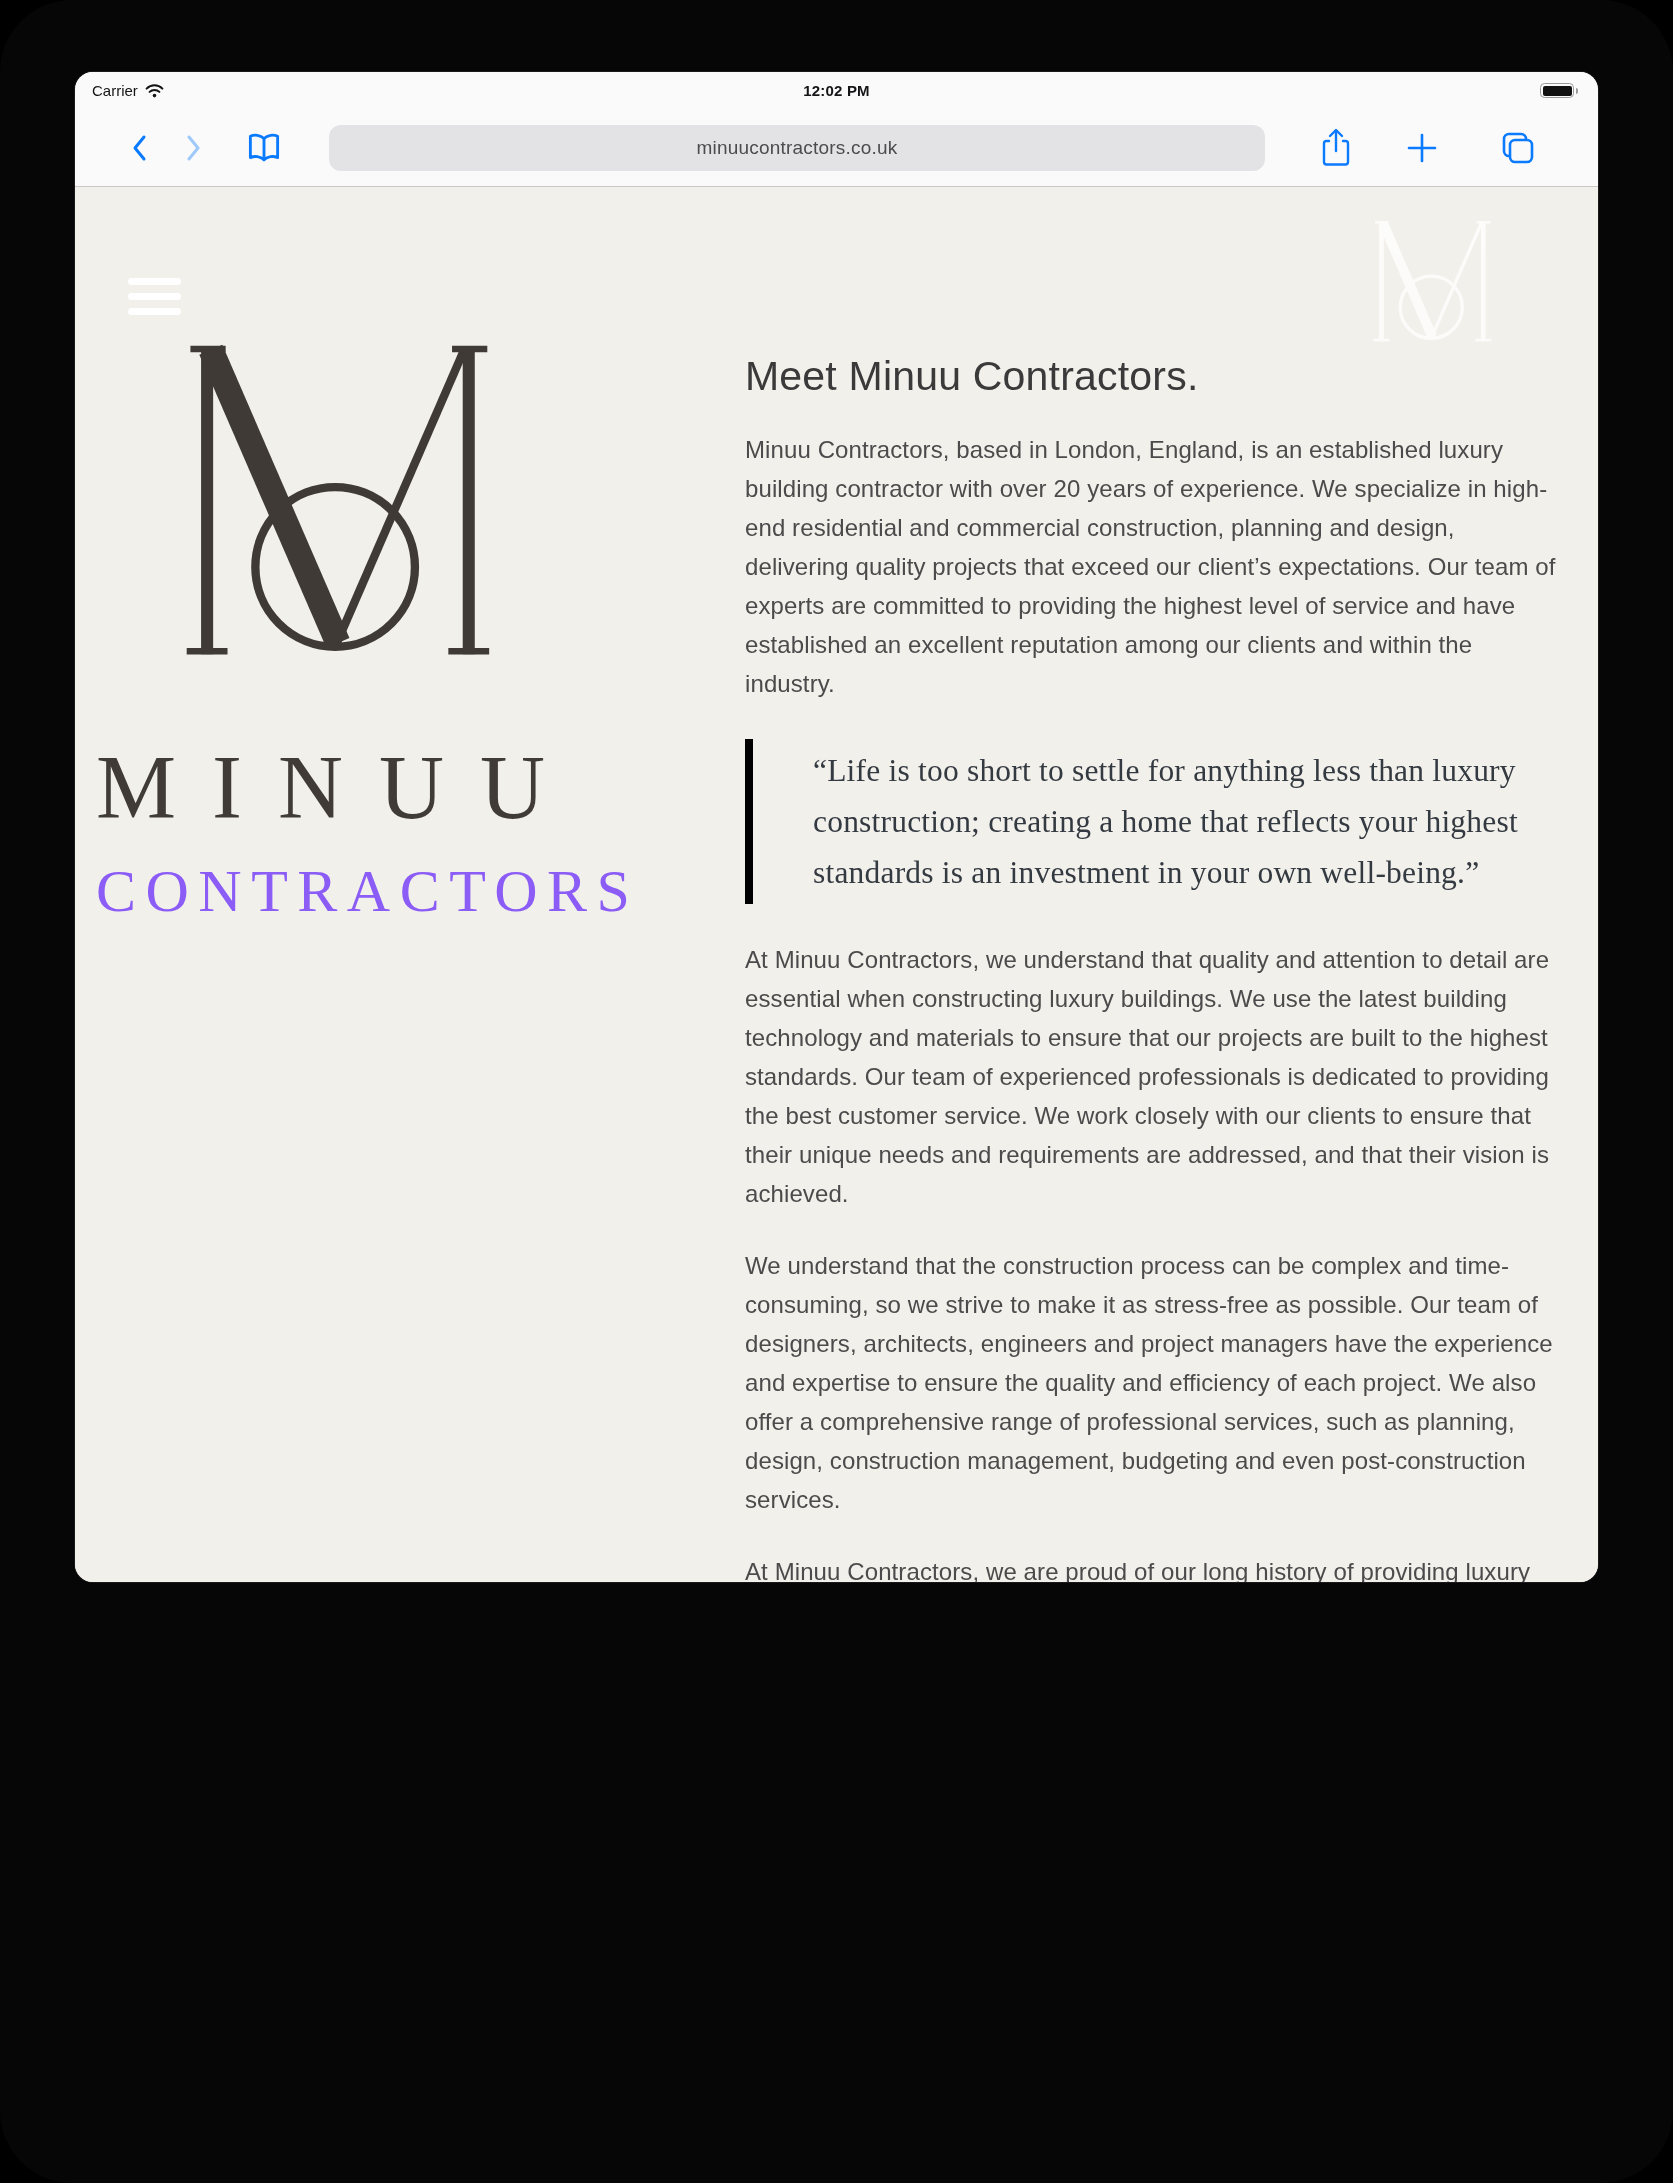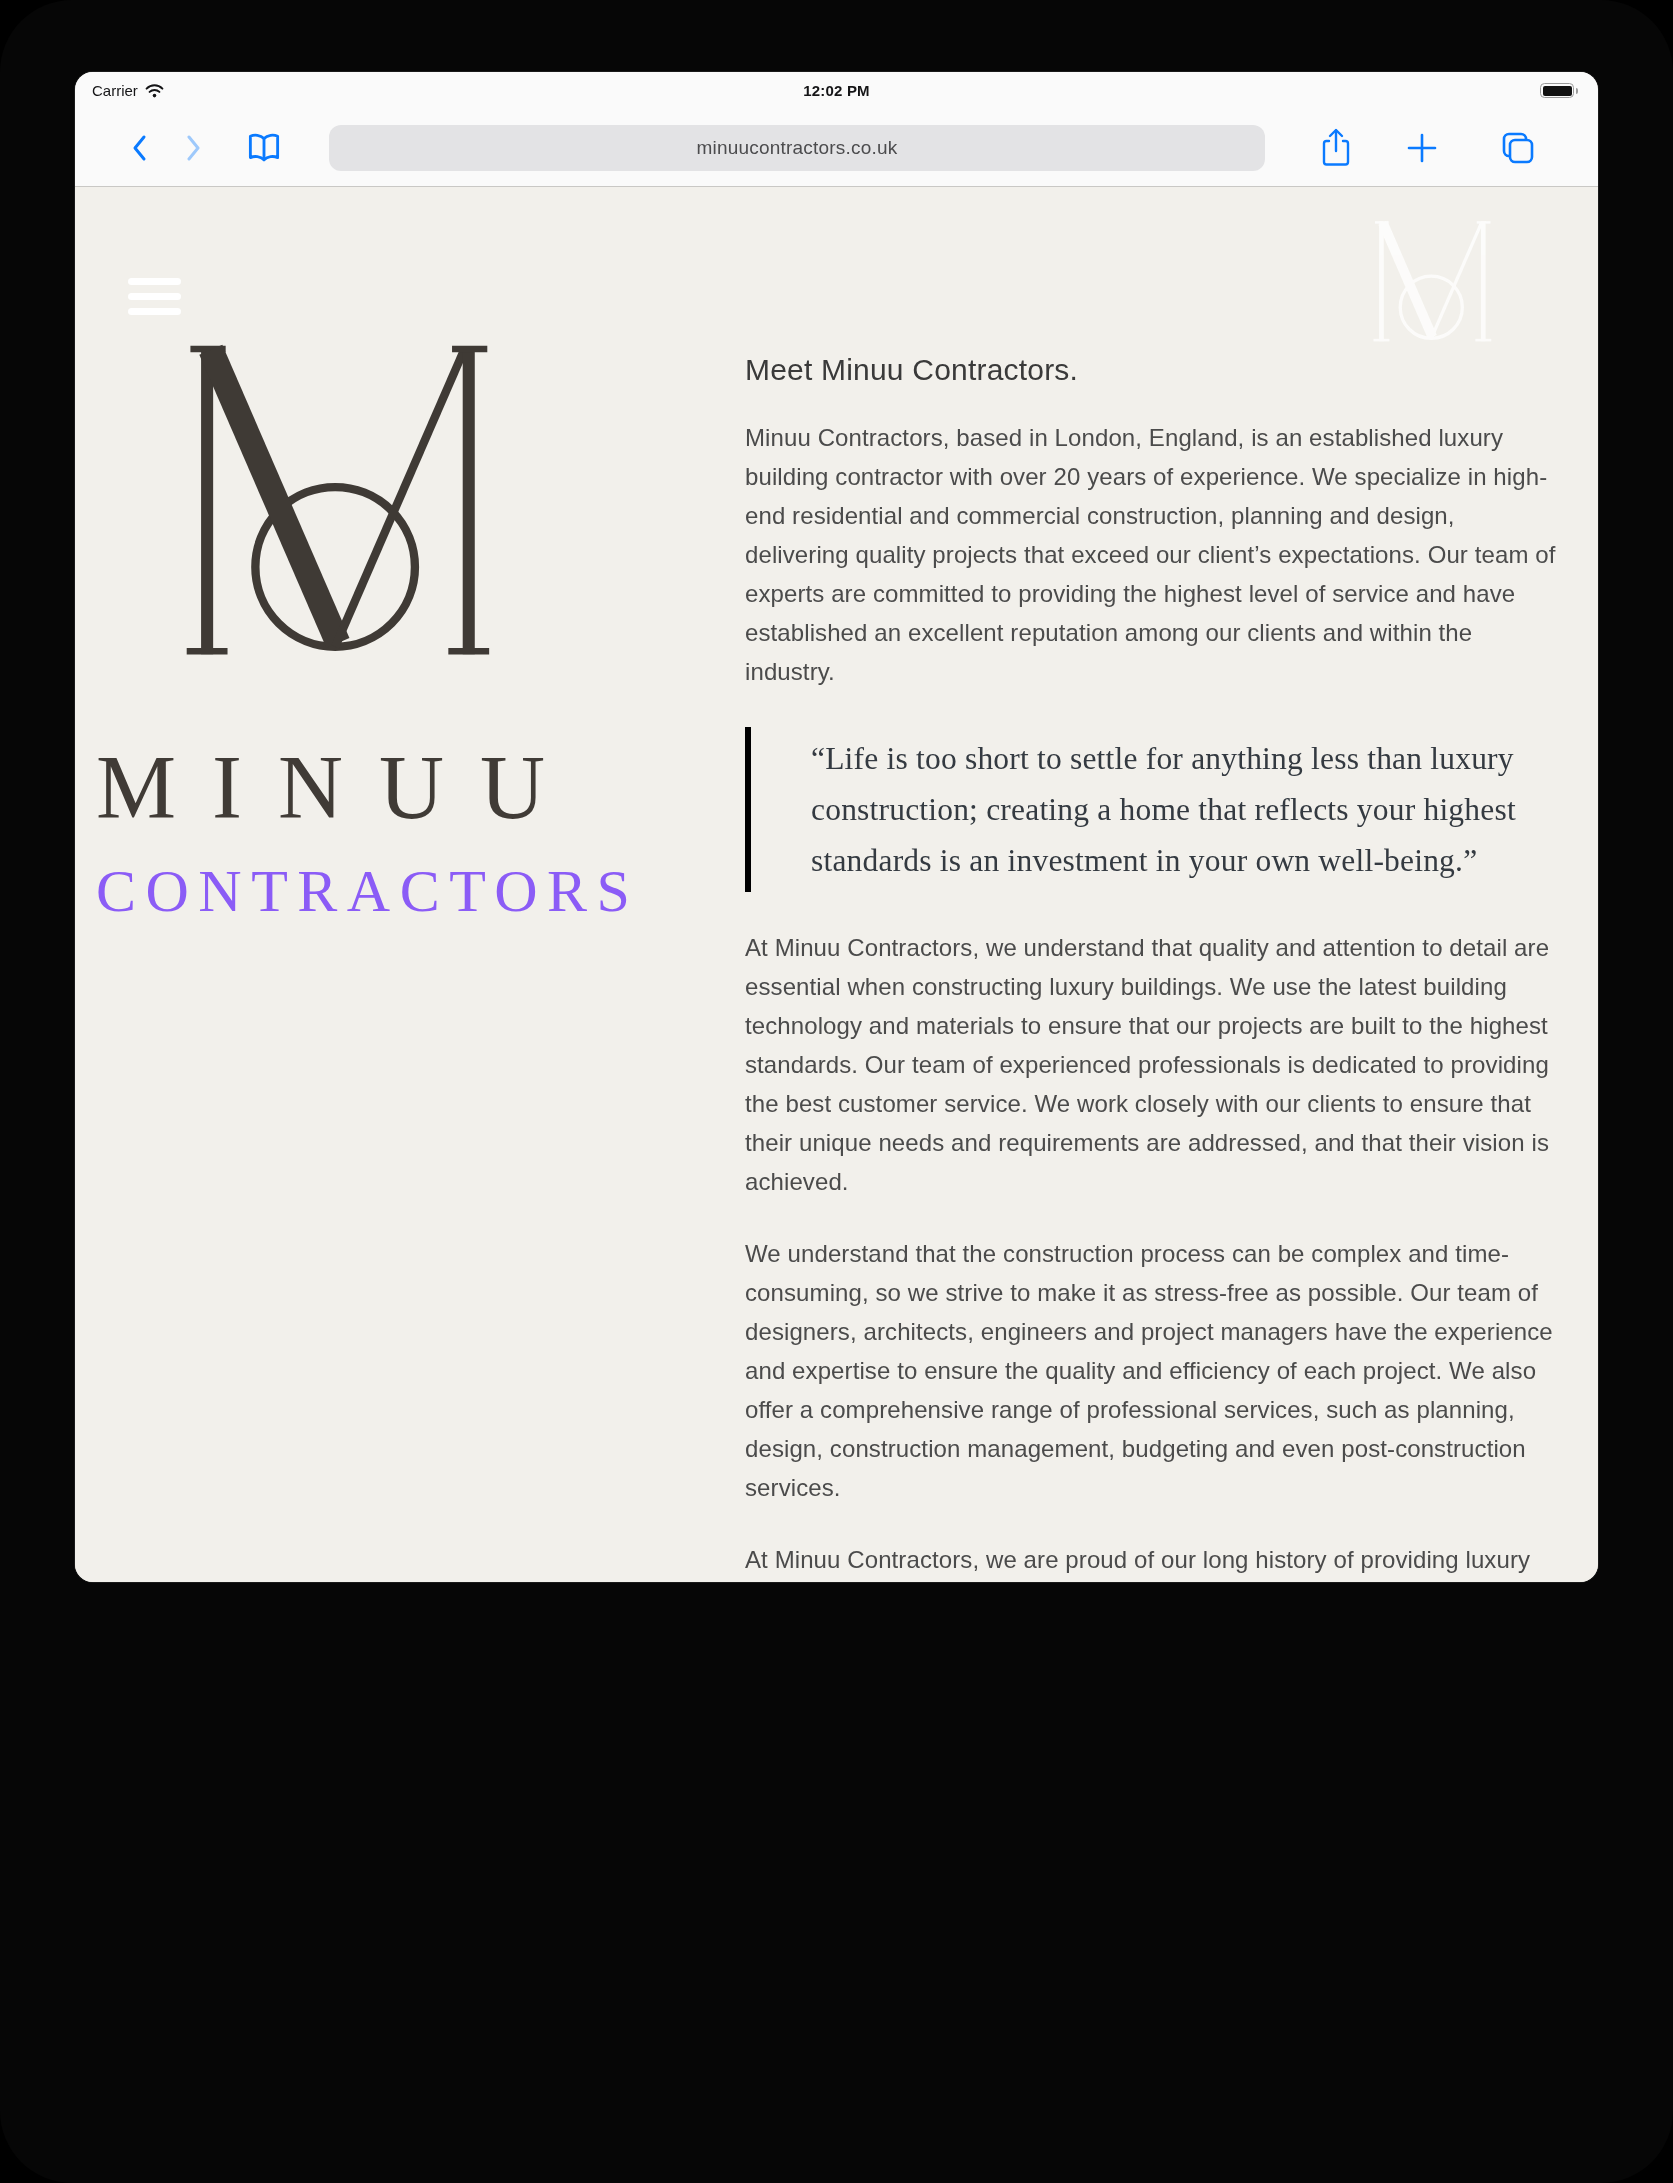--- a/index.html
+++ b/index.html
@@ -22,23 +22,23 @@
   .page{position:relative;height:1923px;background:#f2f0eb;}
   .hamburger{position:absolute;left:53px;top:91px;width:53px;background:none;border:none;padding:0;cursor:pointer;}
   .hamburger .bar{height:6.5px;background:#ffffff;border-radius:3.5px;margin-bottom:8.5px;}
   .hamburger .bar:last-child{margin-bottom:0;}
   .monogram{position:absolute;left:95px;top:148px;width:334px;color:#3f3a35;}
   .watermark{position:absolute;left:1292px;top:30px;width:130px;color:#fdfdfc;opacity:.92;}
   .wordmark{position:absolute;left:21px;top:556px;width:560px;color:#403b36;cursor:pointer;}
   .wm1{font-family:"Liberation Serif",serif;font-size:90px;letter-spacing:36px;line-height:1;white-space:nowrap;}
   .wm2{font-family:Liberation Serif, serif;font-size:60px;letter-spacing:9.5px;line-height:1;margin-top:28px;white-space:nowrap;color:#8b5cf6;}
   .content{position:absolute;left:670px;top:0;width:820px;padding-top:166px;color:#4b4b4b;}
-  .content h1{font-size:30px;font-weight:400;color:#3a3a3a;margin:0 0 30px 0;line-height:1.15;letter-spacing:.2px;}
+  .content h1{font-size:41px;font-weight:400;color:#3a3a3a;margin:0 0 30px 0;line-height:1.15;letter-spacing:.2px;}
   .content p{font-size:24px;line-height:39px;margin:0 0 33px 0;letter-spacing:.1px;}
-  blockquote{margin:36px 0 36px 0;padding:6px 0 6px 60px;border-left:6px solid #000000;font-family:"Liberation Serif","DejaVu Serif",serif;font-size:31.5px;line-height:51px;color:#343a41;letter-spacing:.2px;}
+  blockquote{margin:36px 0 36px 0;padding:6px 0 6px 60px;border-left:8px solid #000000;font-family:"Liberation Serif","DejaVu Serif",serif;font-size:31.5px;line-height:51px;color:#343a41;letter-spacing:.2px;}
   svg{display:block;}
 </style>
 </head>
 <body>
 
 <div class="device">
   <div class="screen">
 
     <div class="statusbar">
       <div class="carrier">

